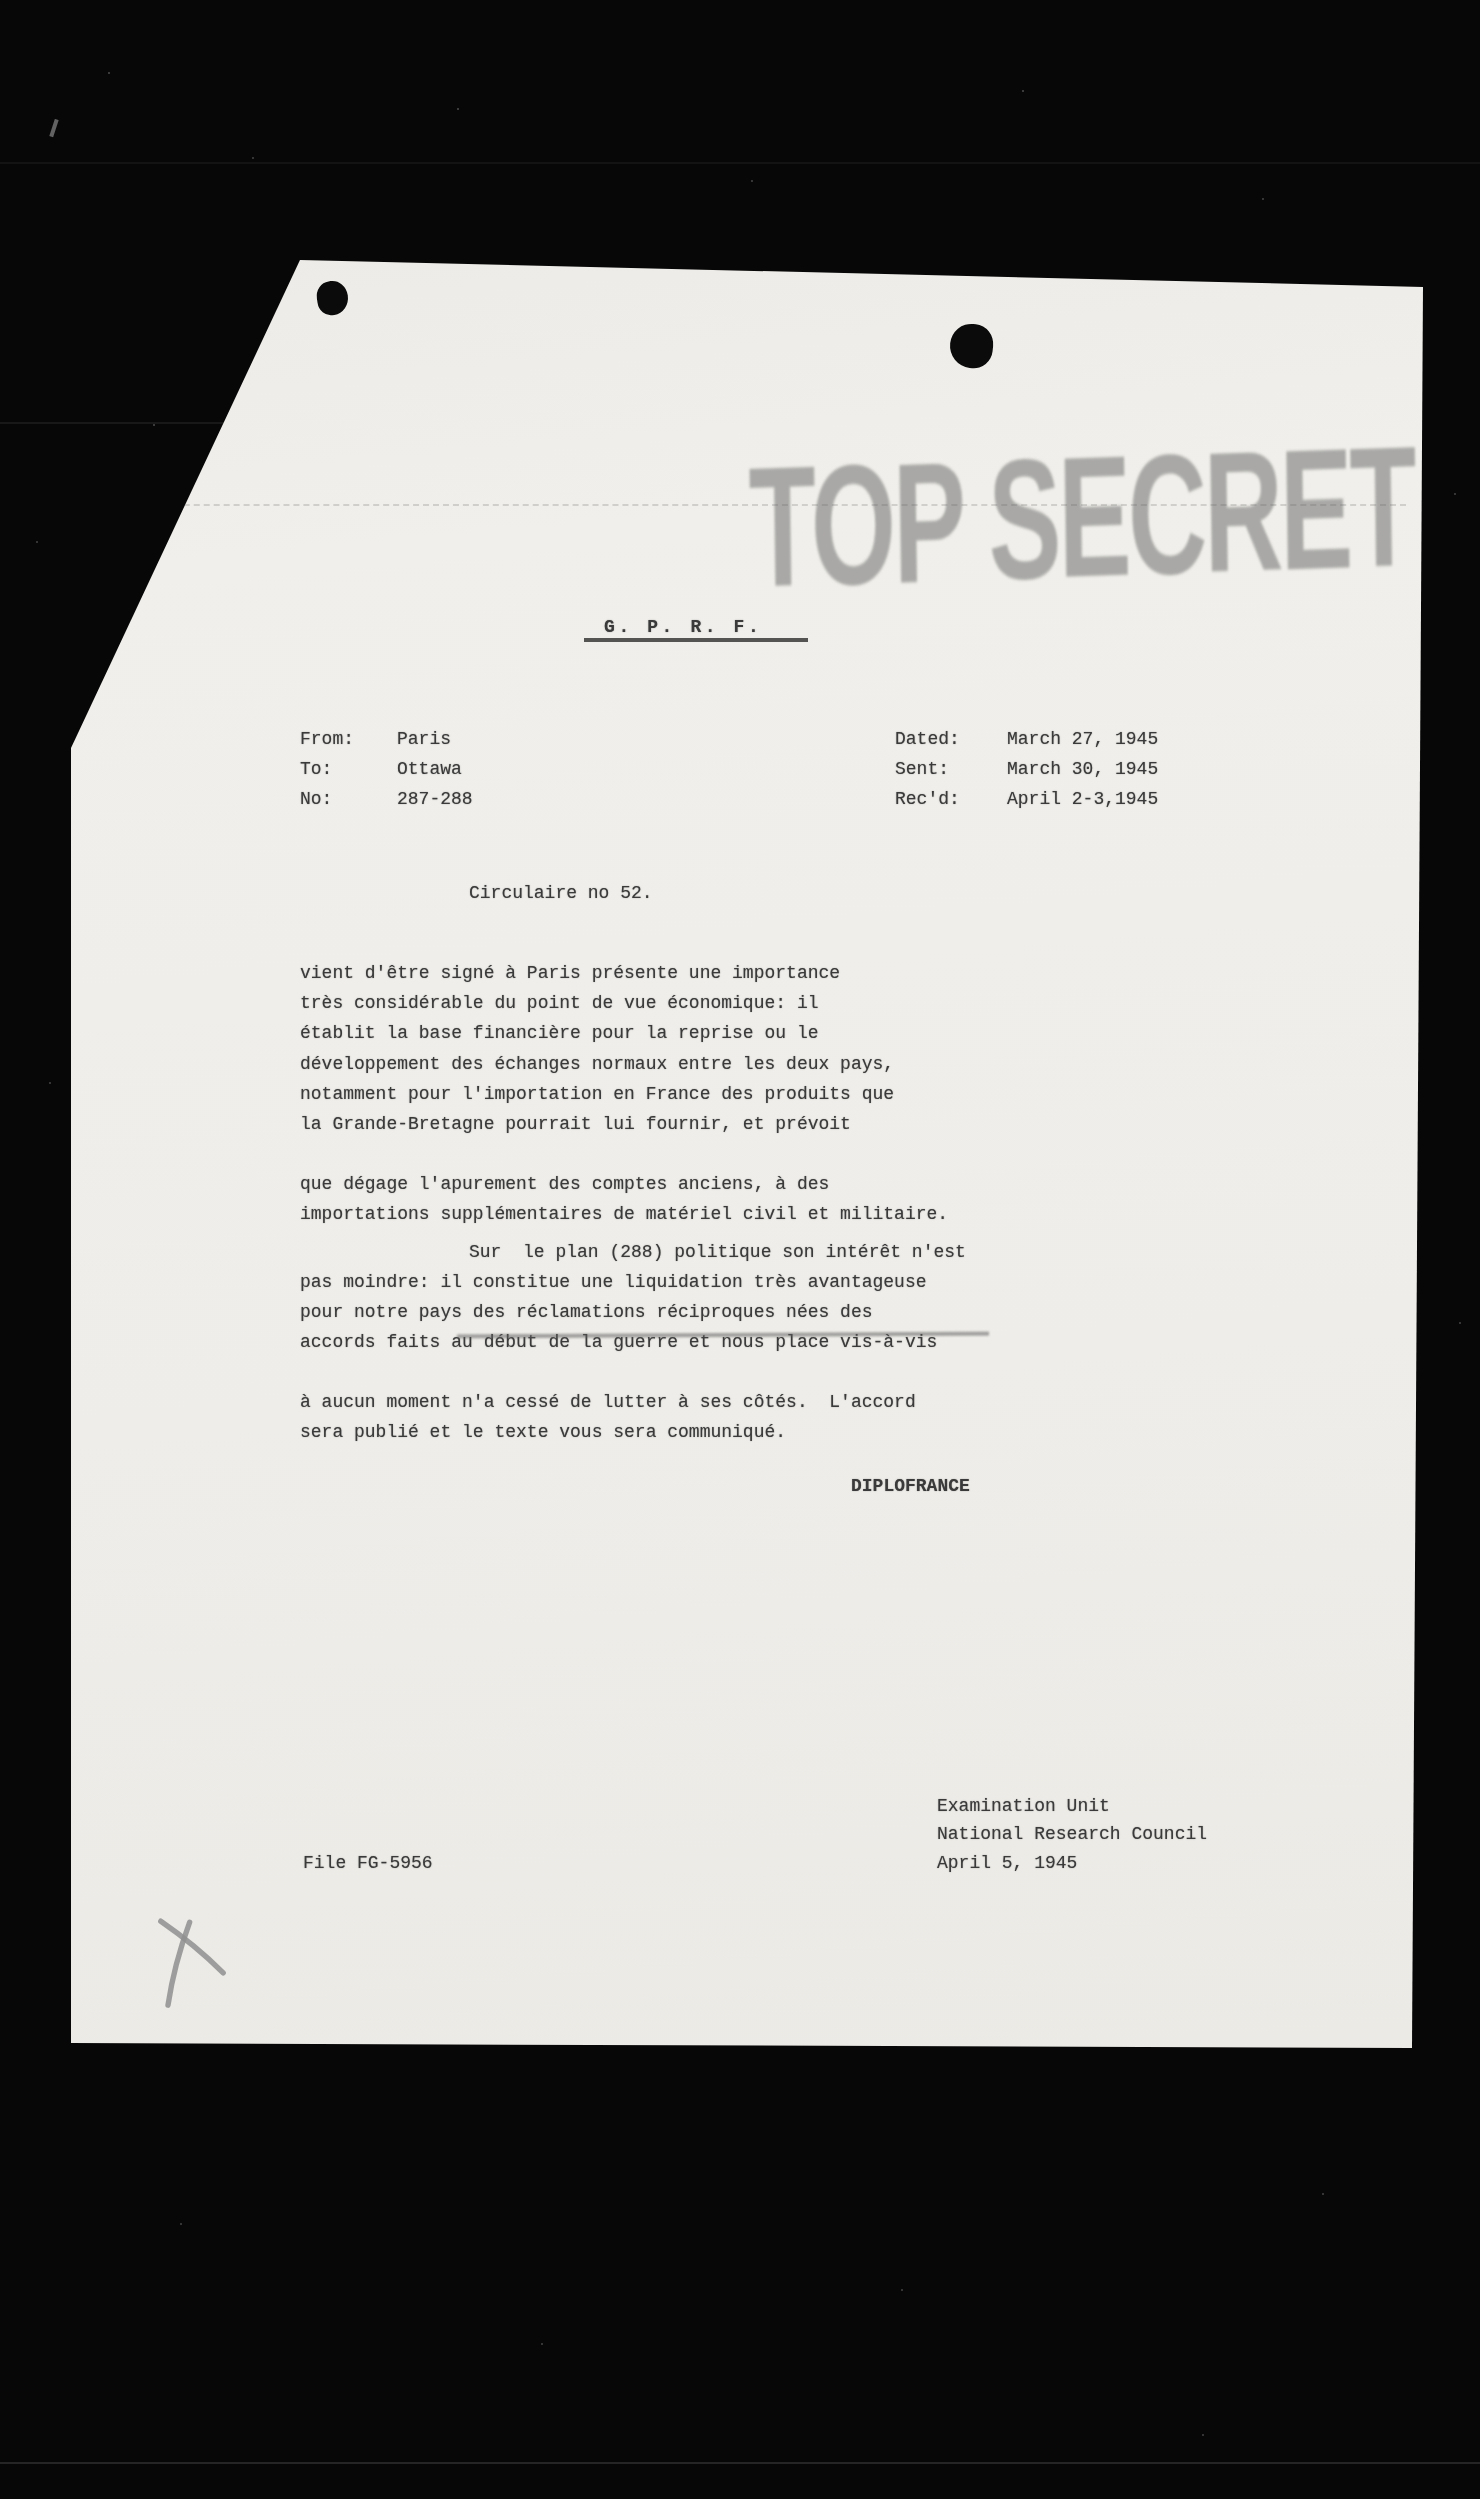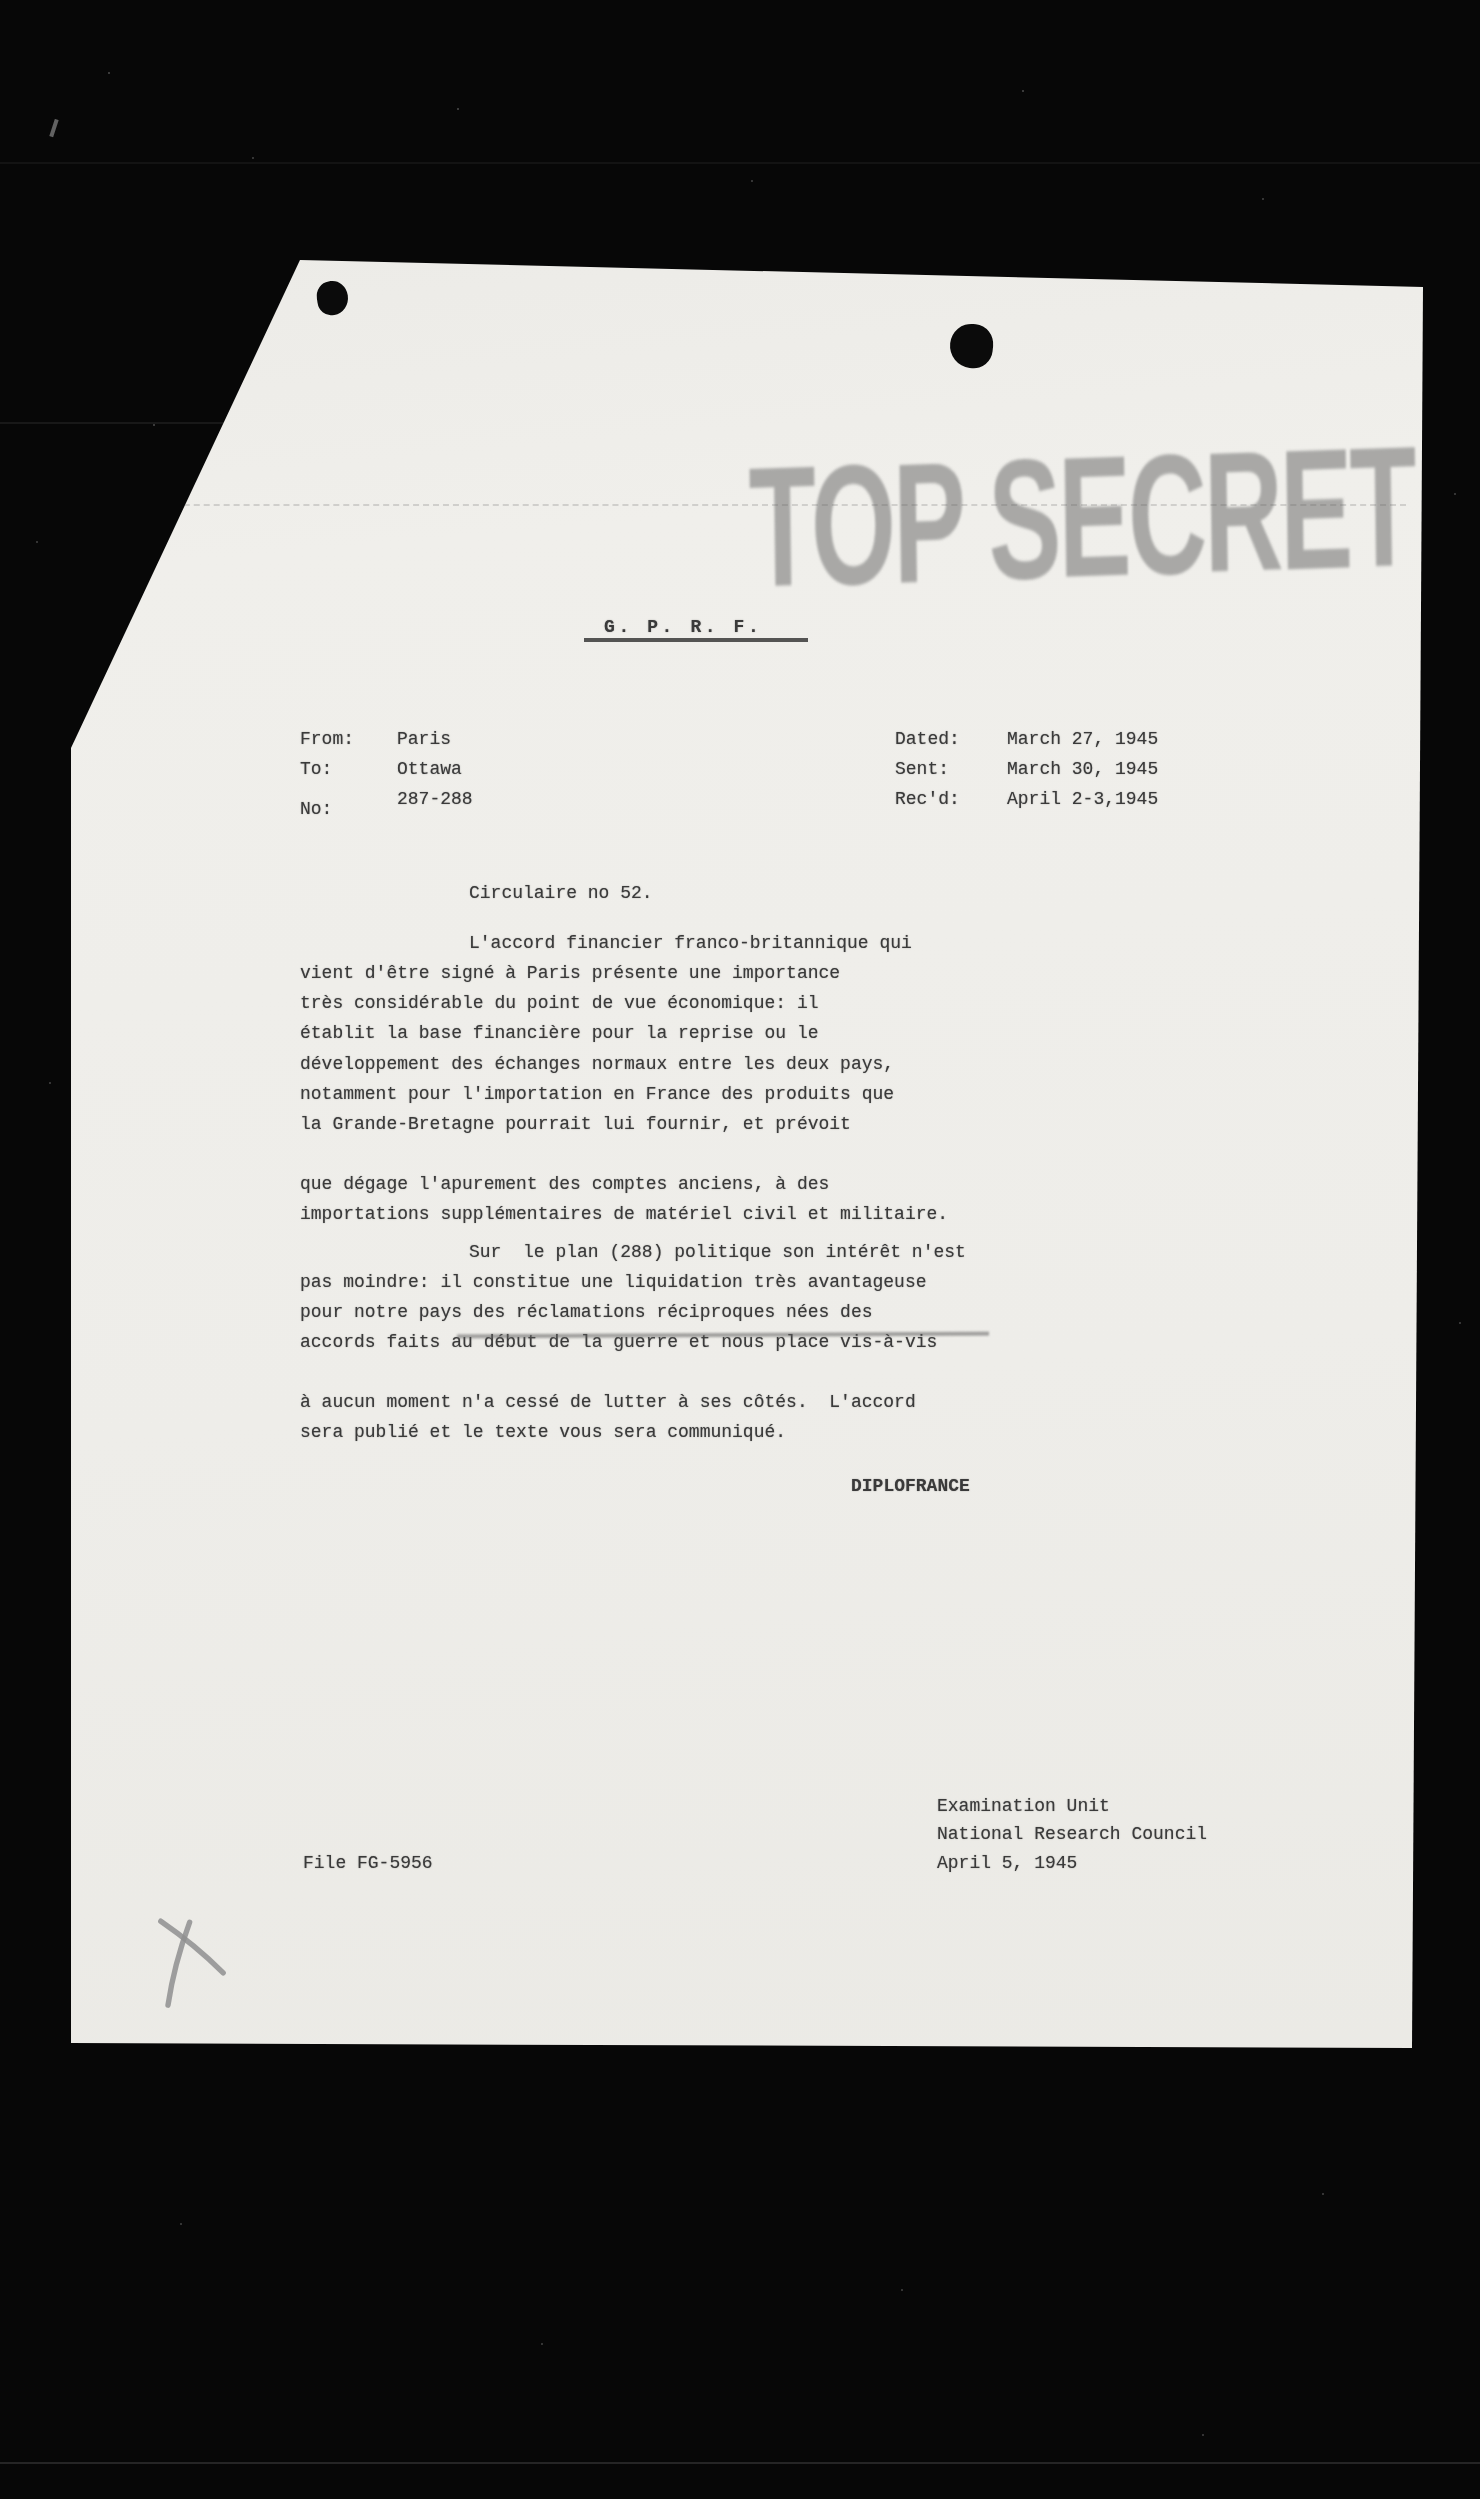--- a/index.html
+++ b/index.html
@@ -81,33 +81,32 @@
 
     <div class="dashline" style="left:114px;top:504px;width:1292px;"></div>
 
     <div class="tw bold" style="left:604px;top:612px;letter-spacing:3.6px;">G. P. R. F.</div>
     <div class="rule" style="left:584px;top:638px;width:224px;height:3.6px;"></div>
 
     <div class="tw" style="left:300px;top:724px;">From:</div>
     <div class="tw" style="left:397px;top:724px;">Paris</div>
     <div class="tw" style="left:300px;top:754px;">To:</div>
     <div class="tw" style="left:397px;top:754px;">Ottawa</div>
-    <div class="tw" style="left:300px;top:784px;margin-top:10px;">No:</div>
+    <div class="tw" style="left:300px;top:784px;">No:</div>
     <div class="tw" style="left:397px;top:784px;">287-288</div>
 
     <div class="tw" style="left:895px;top:724px;">Dated:</div>
     <div class="tw" style="left:1007px;top:724px;">March 27, 1945</div>
     <div class="tw" style="left:895px;top:754px;">Sent:</div>
     <div class="tw" style="left:1007px;top:754px;">March 30, 1945</div>
     <div class="tw" style="left:895px;top:784px;">Rec'd:</div>
     <div class="tw" style="left:1007px;top:784px;">April 2-3,1945</div>
 
     <div class="tw" style="left:469px;top:878px;">Circulaire no 52.</div>
 
-    <div class="tw" style="left:469px;top:928px;">L'accord financier franco-britannique qui</div>
     <div class="tw" style="left:300px;top:958px;">vient d'être signé à Paris présente une importance</div>
     <div class="tw" style="left:300px;top:988px;">très considérable du point de vue économique: il</div>
     <div class="tw" style="left:300px;top:1018px;">établit la base financière pour la reprise ou le</div>
     <div class="tw" style="left:300px;top:1049px;">développement des échanges normaux entre les deux pays,</div>
     <div class="tw" style="left:300px;top:1079px;">notamment pour l'importation en France des produits que</div>
     <div class="tw" style="left:300px;top:1109px;">la Grande-Bretagne pourrait lui fournir, et prévoit</div>
     <div class="tw" style="left:300px;top:1169px;">que dégage l'apurement des comptes anciens, à des</div>
     <div class="tw" style="left:300px;top:1199px;">importations supplémentaires de matériel civil et militaire.</div>
 
     <div class="tw" style="left:469px;top:1237px;">Sur  le plan (288) politique son intérêt n'est</div>

